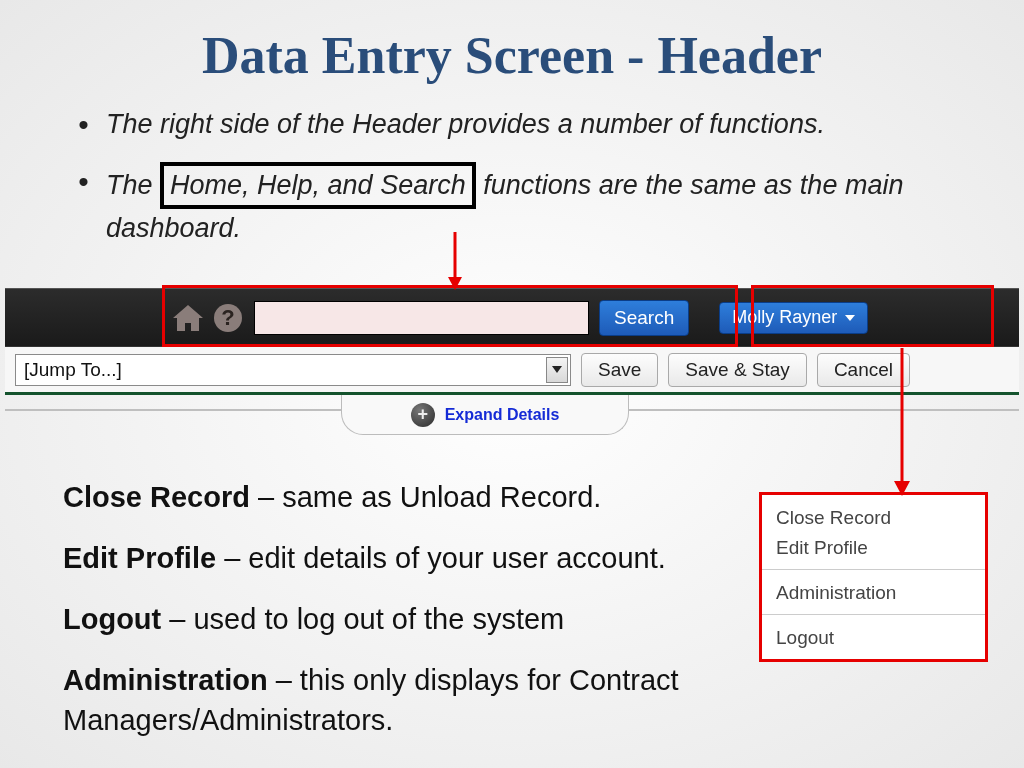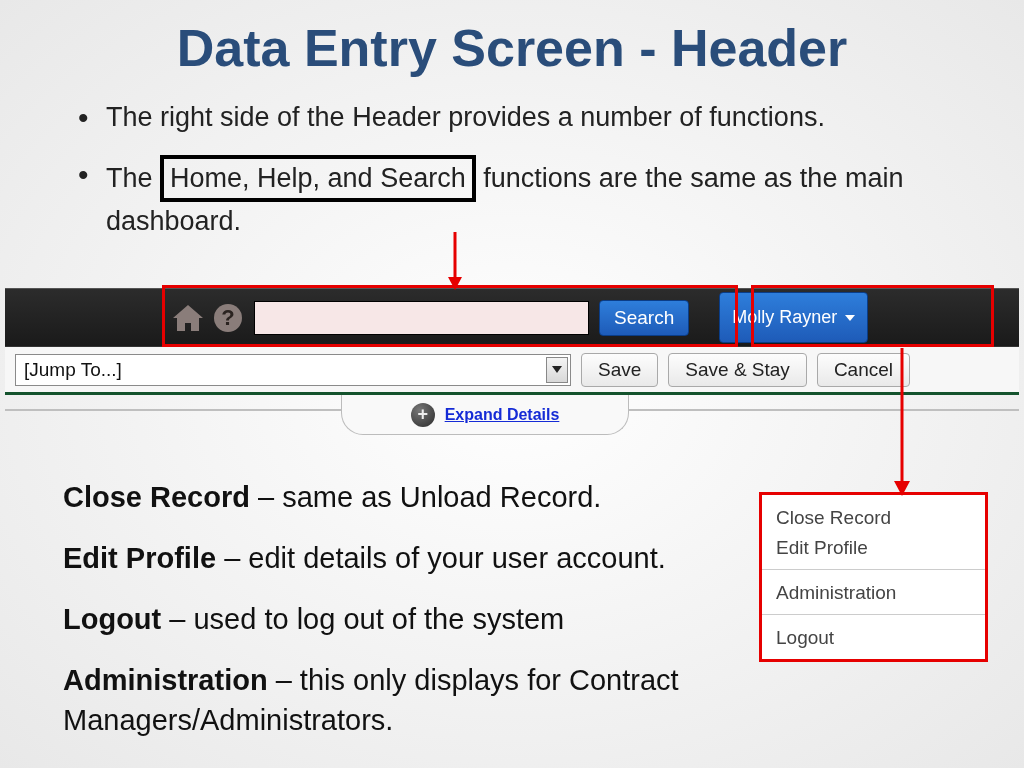--- a/index.html
+++ b/index.html
@@ -5,36 +5,37 @@
   * { margin: 0; padding: 0; box-sizing: border-box; }
   body {
     width: 1024px;
     height: 768px;
     background: radial-gradient(ellipse at center, #ffffff 0%, #e8e8e8 100%);
     font-family: "Century Gothic", "Segoe UI", Arial, sans-serif;
     position: relative;
     overflow: hidden;
   }
   .title {
-    font-family: Liberation Sans, sans-serif;
+    font-family: Liberation Serif, serif;
     font-size: 52px;
     color: #2a4d7a;
     text-align: center;
-    padding-top: 18px;
+    padding-top: 26px;
   }
   .bullets {
     margin: 20px 70px 0 78px;
     font-size: 27px;
     color: #222;
     line-height: 1.45;
   }
   .bullet {
     position: relative;
     padding-left: 28px;
     margin-bottom: 18px;
+    font-style: italic;
   }
   .bullet::before {
     content: "•";
     position: absolute;
     left: 0;
     top: -2px;
     font-size: 30px;
   }
   .highlight-box {
     display: inline-block;
@@ -81,21 +82,21 @@
     border: 1px solid #0a3d88;
     border-radius: 4px;
     color: #fff;
     font-size: 19px;
     padding: 0 14px;
     margin-left: 10px;
     cursor: pointer;
     text-align: center;
   }
   .user-btn {
-    height: 51px;
+    height: 32px;
     background: linear-gradient(#2e7edb, #1e5bb8);
     border: 1px solid #0a3d88;
     border-radius: 4px;
     color: #fff;
     font-size: 18px;
     padding: 0 12px;
     margin-left: 30px;
     cursor: pointer;
     display: flex; align-items: center; gap: 8px;
   }
@@ -167,21 +168,21 @@
     border-radius: 0 0 22px 22px;
     display:flex; align-items:center; justify-content:center; gap:10px;
     cursor:pointer;
   }
   .plus-circ {
     width: 24px; height: 24px; border-radius: 50%;
     background: radial-gradient(circle at 35% 30%, #777, #2b2b2b);
     display:flex;align-items:center;justify-content:center;
     color:#eee; font-size:18px; font-weight:bold;
   }
-  .expand-label { color:#152bd6; font-weight:bold; font-size:16px; font-family: Verdana, Arial, sans-serif; text-decoration: underline;}
+  .expand-label { color:#152bd6; font-weight:bold; font-size:16px; font-family: Verdana, Arial, sans-serif;}
   
   .dropdown-menu {
     position: absolute;
     left: 759px; top: 492px;
     width: 229px;
     border: 3px solid #e60000;
     background: #fff;
     font-family: Arial, sans-serif;
   }
   .dropdown-menu .grp {

